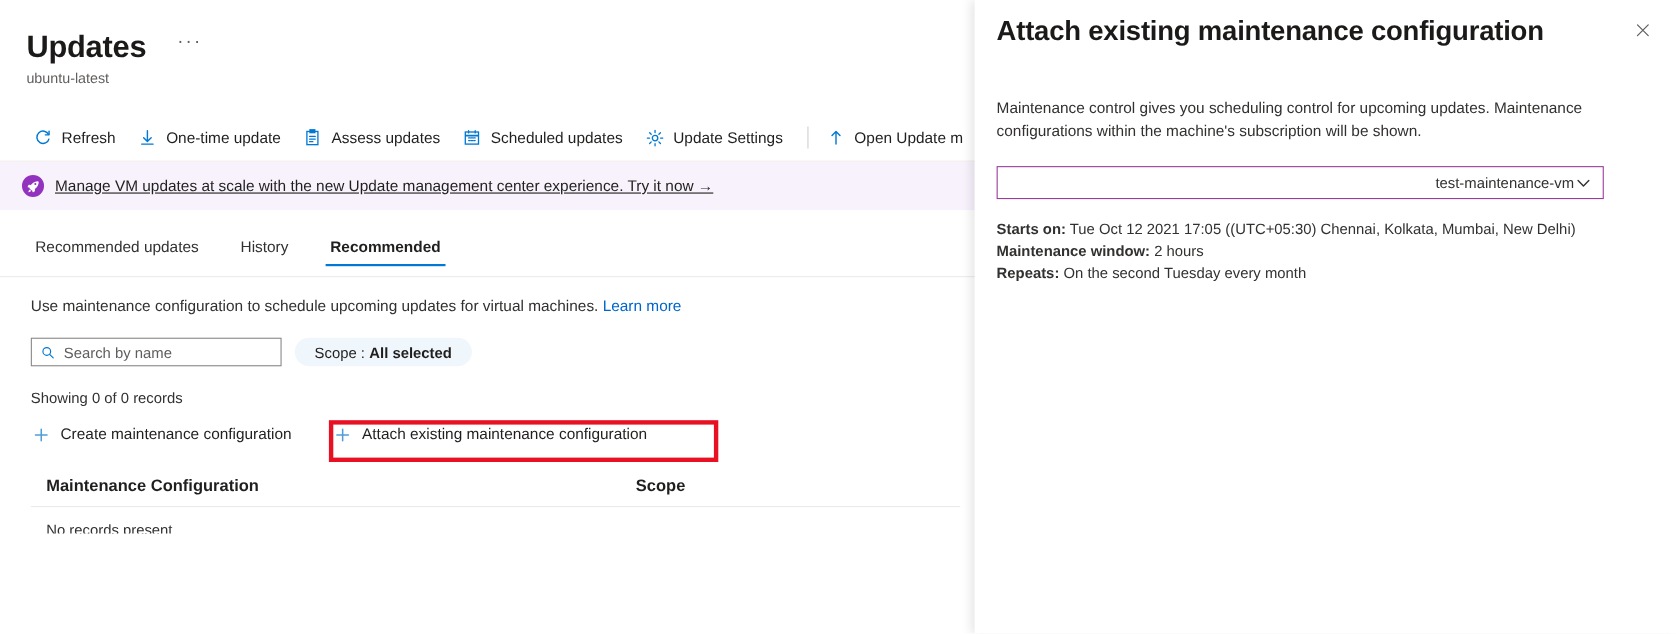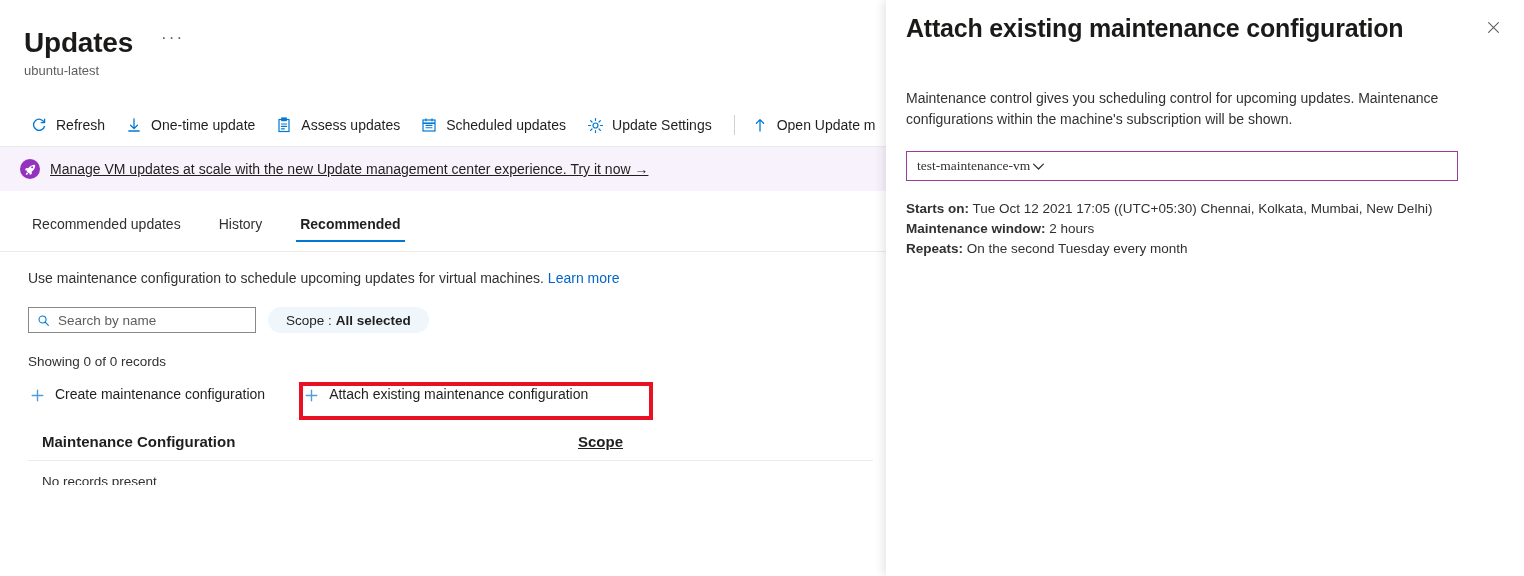--- a/index.html
+++ b/index.html
@@ -273,21 +273,21 @@
   .grid-row {
     display: flex;
     border-bottom: 1px solid #edebe9;
     padding: 13px 0 13px 0;
   }
   .grid-row .col {
     font-size: 13.5px;
     color: #323130;
   }
   .col-name { width: 550px; padding-left: 14px; box-sizing: border-box; }
-  .col-scope { width: 200px; text-decoration: underline; }
+  .col-scope { width: 200px; }
 
   
   #side-panel {
     position: absolute;
     right: 0; top: 0;
     width: 638px;
     height: 576px;
     background: #ffffff;
     box-shadow: -3px 0 9px rgba(0,0,0,0.10);
     box-sizing: border-box;
@@ -328,25 +328,24 @@
 
   .panel-select {
     margin-top: 21px;
     width: 552px;
     height: 30px;
     border: 1px solid #a4373a;
     border-color: #9a3d9a;
     box-sizing: border-box;
     display: flex;
     align-items: center;
-    justify-content: flex-start;
+    justify-content: flex-end;
     padding: 0 9px 0 10px;
     background: #ffffff;
     cursor: pointer;
-    font-family: Liberation Serif, serif;
   }
   .panel-select .value {
     font-size: 13.5px;
     color: #323130;
   }
   .panel-select .chev {
     color: #323130;
     display: inline-flex;
     flex: none;
   }

